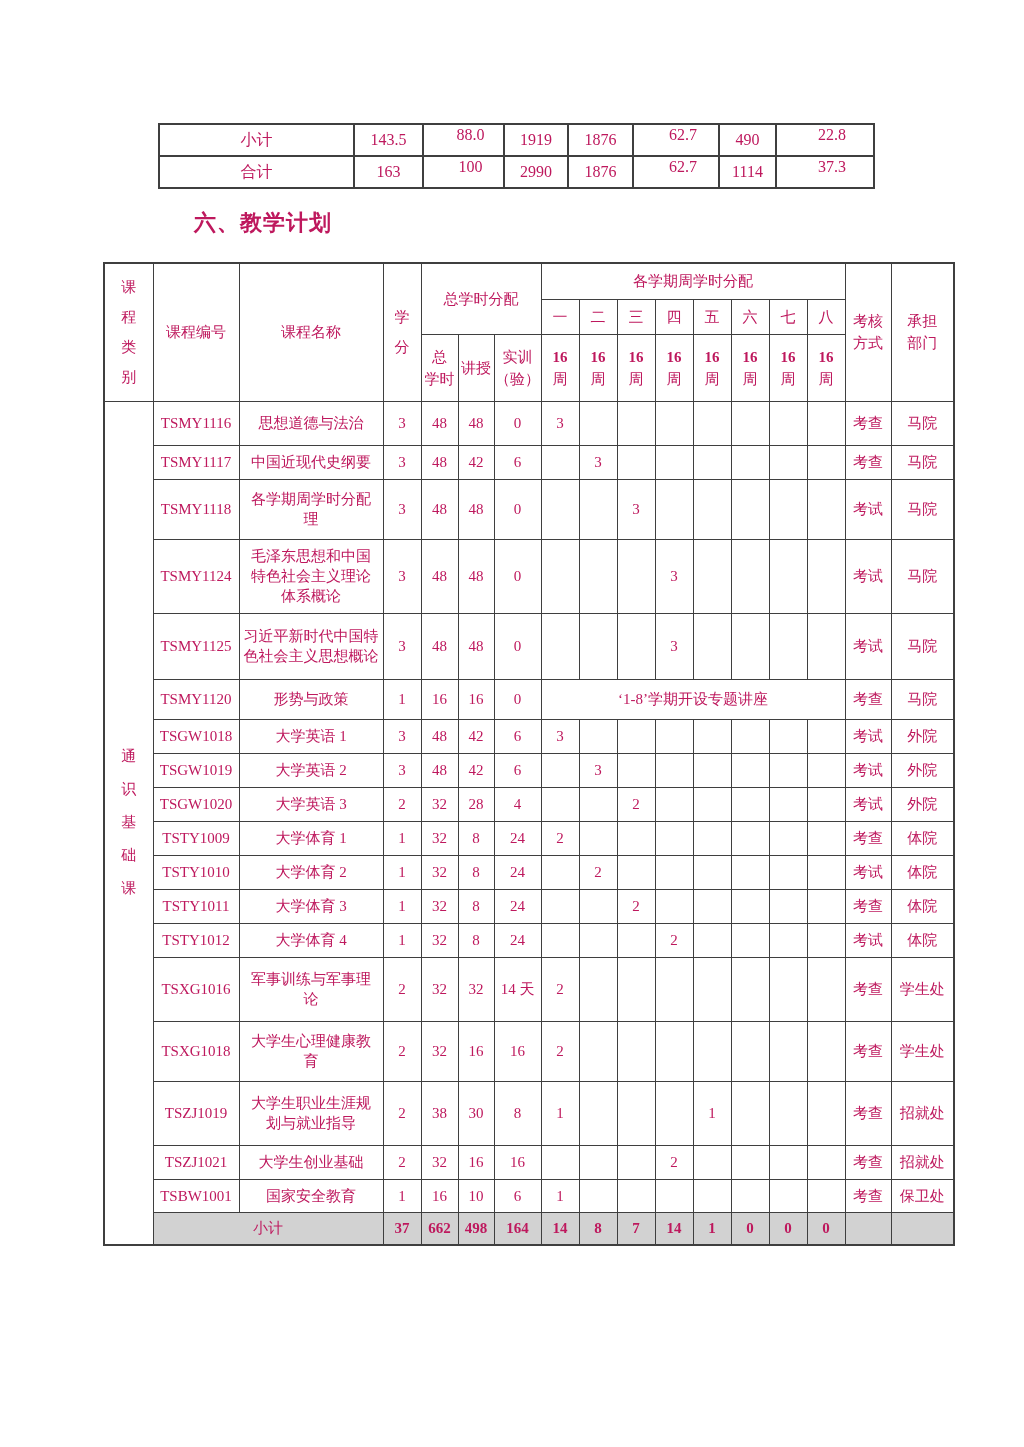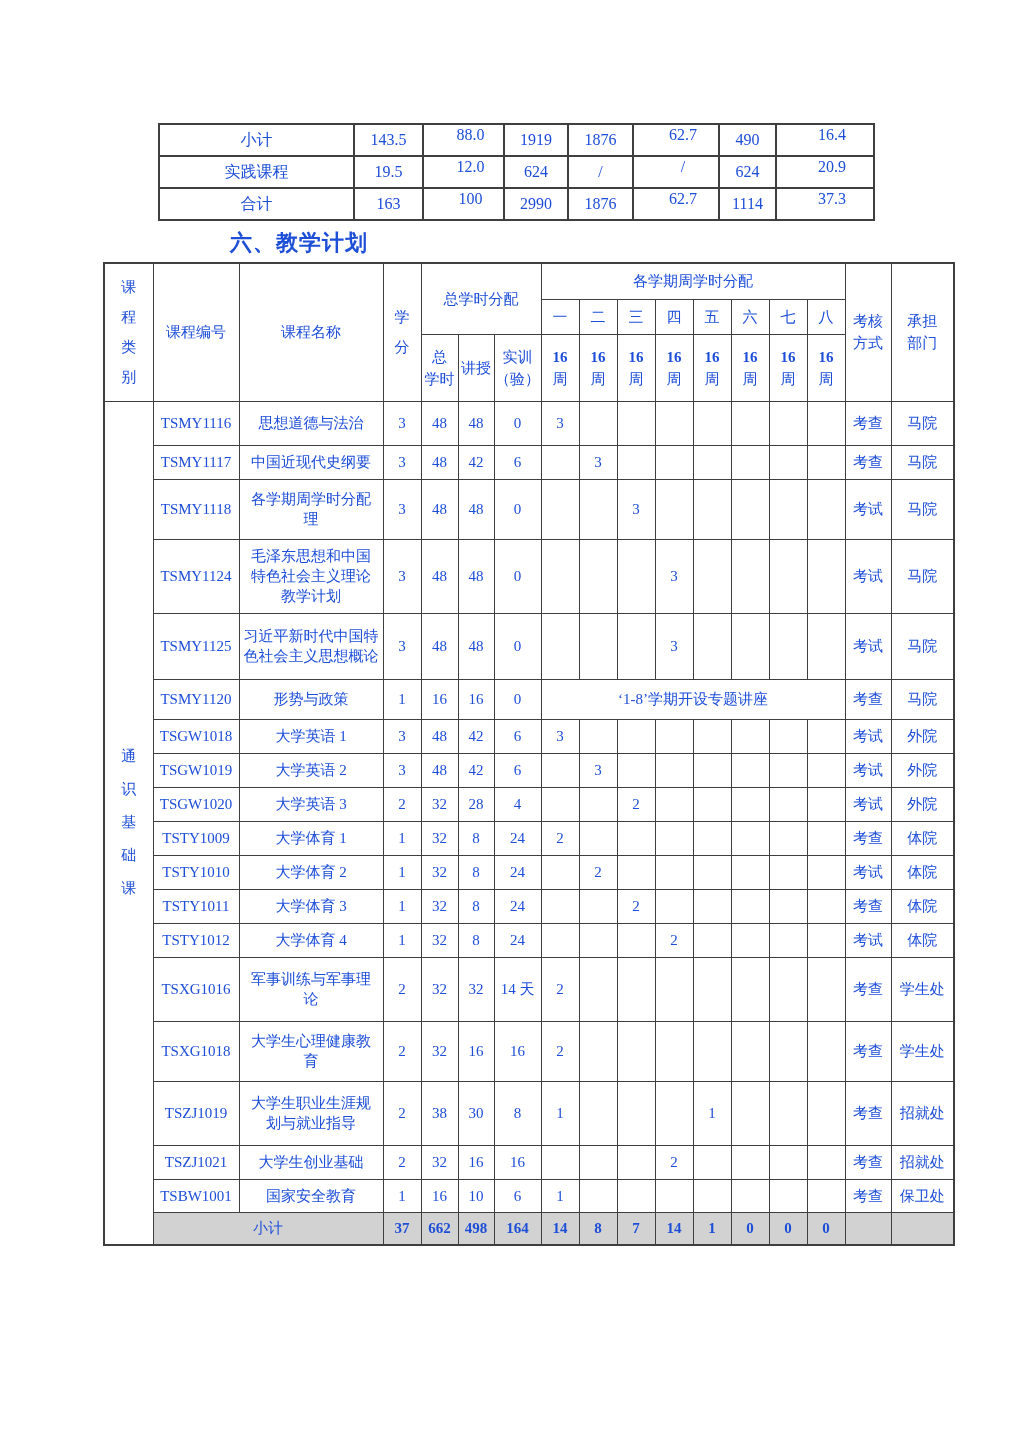--- a/index.html
+++ b/index.html
@@ -1,32 +1,32 @@
 <!DOCTYPE html>
 <html><head>
 <meta charset="utf-8">
 <style>
   html,body { margin:0; padding:0; background:#ffffff; }
   .page {
     position:relative; width:1024px; height:1379px; background:#ffffff;
-    font-family:"Liberation Serif","DejaVu Serif",serif; color:#1d4ed8;
+    font-family:"Liberation Serif","DejaVu Serif",serif; color:#be185d;
     overflow:hidden;
   }
   table.tbl { position:absolute; border-collapse:collapse; table-layout:fixed; }
   table.tbl td { border:1px solid #3f3f3f; text-align:center; vertical-align:middle; padding:0; overflow:hidden; }
 
   
   #summary-table { left:158px; top:123px; width:715px; font-size:16px; }
   #summary-table td { border-width:2px; height:29px; }
   #summary-table td.raised { vertical-align:top; padding-top:1px;padding-left:14px; }
 
   
   .heading {
-    position:absolute; left:194px; top:228px; font-size:22px; font-weight:bold;
-    font-family:"Liberation Sans","DejaVu Sans",sans-serif; letter-spacing:1px;margin-left:36px;
+    position:absolute; left:194px; top:208px; font-size:22px; font-weight:bold;
+    font-family:"Liberation Sans","DejaVu Sans",sans-serif; letter-spacing:1px;
   }
 
   
   #plan-table { left:103px; top:262px; width:850px; font-size:15px; border:2px solid #3f3f3f; }
   #plan-table thead td { line-height:22px; white-space:pre-line; }
   #plan-table td { line-height:20px; }
   .vtext { white-space:pre-line; line-height:30px; display:inline-block; }
   .vtext.cat { line-height:33px; }
   .name-cell { text-align:left; padding-left:4px; padding-right:2px; white-space:pre-line; line-height:22px; }
   .wk-num { font-weight:bold; line-height:22px; }
@@ -53,31 +53,21 @@
     </colgroup>
     <tbody id="summary-body">
         <tr>
           <td>小计</td>
           <td>143.5</td>
           <td class="raised">88.0</td>
           <td>1919</td>
           <td>1876</td>
           <td class="raised">62.7</td>
           <td>490</td>
-          <td class="raised">16.4</td>
-        </tr>
-        <tr>
-          <td>实践课程</td>
-          <td>19.5</td>
-          <td class="raised">12.0</td>
-          <td>624</td>
-          <td>/</td>
-          <td class="raised">/</td>
-          <td>624</td>
-          <td class="raised">20.9</td>
+          <td class="raised">22.8</td>
         </tr>
         <tr>
           <td>合计</td>
           <td>163</td>
           <td class="raised">100</td>
           <td>2990</td>
           <td>1876</td>
           <td class="raised">62.7</td>
           <td>1114</td>
           <td class="raised">37.3</td>
@@ -208,21 +198,21 @@
           <td></td>
           <td></td>
           <td></td>
           <td>考试</td>
           <td>马院</td>
         </tr>
         <tr style="height: 74px;">
           <td>TSMY1124</td>
           <td class="name-cell">毛泽东思想和中国
 特色社会主义理论
-教学计划</td>
+体系概论</td>
           <td>3</td>
           <td>48</td>
           <td>48</td>
           <td>0</td>
           <td></td>
           <td></td>
           <td></td>
           <td>3</td>
           <td></td>
           <td></td>

